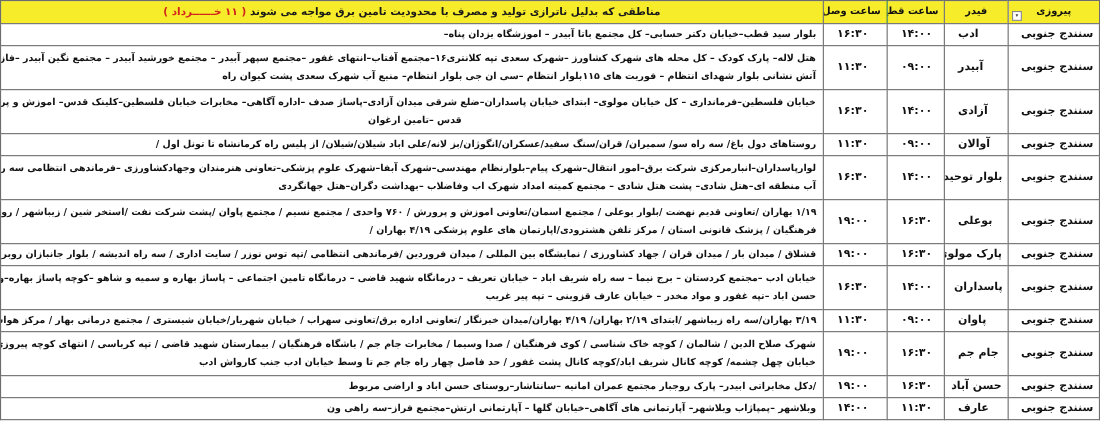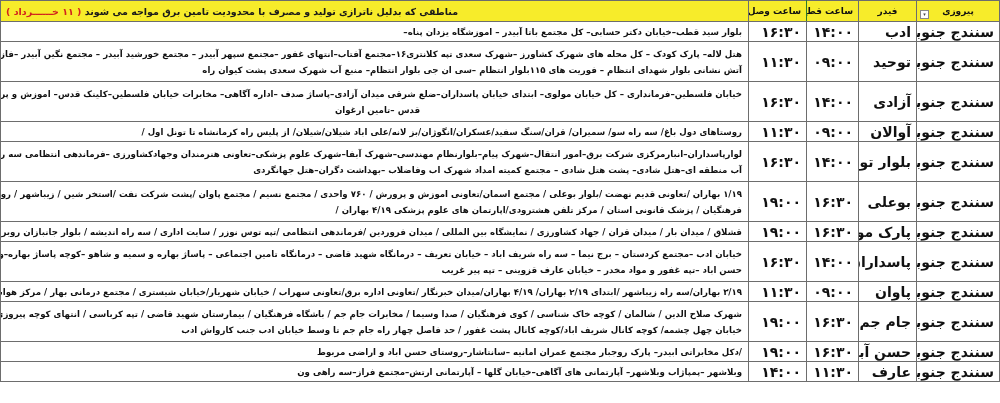--- a/index.html
+++ b/index.html
@@ -1,29 +1,29 @@
 <!DOCTYPE html>
 <html><head>
 <meta charset="utf-8">
 <style>
   html, body { margin: 0; padding: 0; background: #ffffff; }
   body { width: 1000px; height: 403px; overflow: hidden; font-family: "DejaVu Sans", sans-serif; }
   #sheet { width: 1000px; height: 403px; direction: rtl; position: relative; }
   table { border-collapse: collapse; width: 1000px; table-layout: fixed; }
   td, th { border: 1px solid #6d6d6d; padding: 0 5px; font-weight: bold; color: #111; overflow: hidden; }
   thead th { background: #f7ec2a; height: 20px; font-size: 9px; text-align: center; white-space: nowrap; }
-  thead th.desc-h { text-align: left; color: #1a1a1a; font-size: 9.5px; }
+  thead th.desc-h { text-align: center; color: #1a1a1a; font-size: 9.5px; }
   thead th.desc-h .date { color: #d2241e; }
   thead th.cut-h { border-left: 1px solid #2d7a2d; border-right: 1px solid #2d7a2d; }
   .col-region { width: 83px; }
   .col-feeder { width: 58px; }
   .col-cut { width: 52px; }
   .col-conn { width: 58px; }
   td { font-size: 8.6px; line-height: 16px; vertical-align: middle; padding-left: 12px; }
-  td.c { text-align: right; white-space: nowrap; font-size: 14px; }
+  td.c { text-align: left; white-space: nowrap; font-size: 10px; }
   td.desc { text-align: right; direction: rtl; padding-right: 6px; }
   td.desc .line { display: block; white-space: nowrap; }
   td.desc .line.center { text-align: center; }
   .filter-icon { display: inline-block; width: 7px; height: 7px; border: 1px solid #888; background: #fff; position: absolute; left: 3px; bottom: 2px; font-size: 5px; line-height: 6px; text-align: center; color: #444; }
   th.region-h { position: relative; }
 </style>
 </head>
 <body>
 
 <div id="sheet">
@@ -55,21 +55,21 @@
           <td class="c">سنندج جنوبی</td>
           <td class="c">ادب</td>
           <td class="c">۱۴:۰۰</td>
           <td class="c">۱۶:۳۰</td>
           <td class="desc">
             <span class="line">بلوار سید قطب–خیابان دکتر حسابی– کل مجتمع باتا آبیدر – اموزشگاه یزدان پناه–</span>
           </td>
         </tr>
         <tr style="height: 40px;">
           <td class="c">سنندج جنوبی</td>
-          <td class="c">توحید</td>
+          <td class="c">آبیدر</td>
           <td class="c">۰۹:۰۰</td>
           <td class="c">۱۱:۳۰</td>
           <td class="desc">
             <span class="line">هتل لاله– پارک کودک – کل محله های شهرک کشاورز –شهرک سعدی تپه کلانتری۱۶–مجتمع آفتاب–انتهای غفور –مجتمع سپهر آبیدر – مجتمع خورشید آبیدر – مجتمع نگین آبیدر –فاز۲شهرک سعدی پشت دانشگاه ازاد –</span>
             <span class="line">آتش نشانی بلوار شهدای انتظام – فوریت های ۱۱۵بلوار انتظام –سی ان جی بلوار انتظام– منبع آب شهرک سعدی پشت کیوان راه</span>
           </td>
         </tr>
         <tr style="height: 40px;">
           <td class="c">سنندج جنوبی</td>
           <td class="c">آزادی</td>

